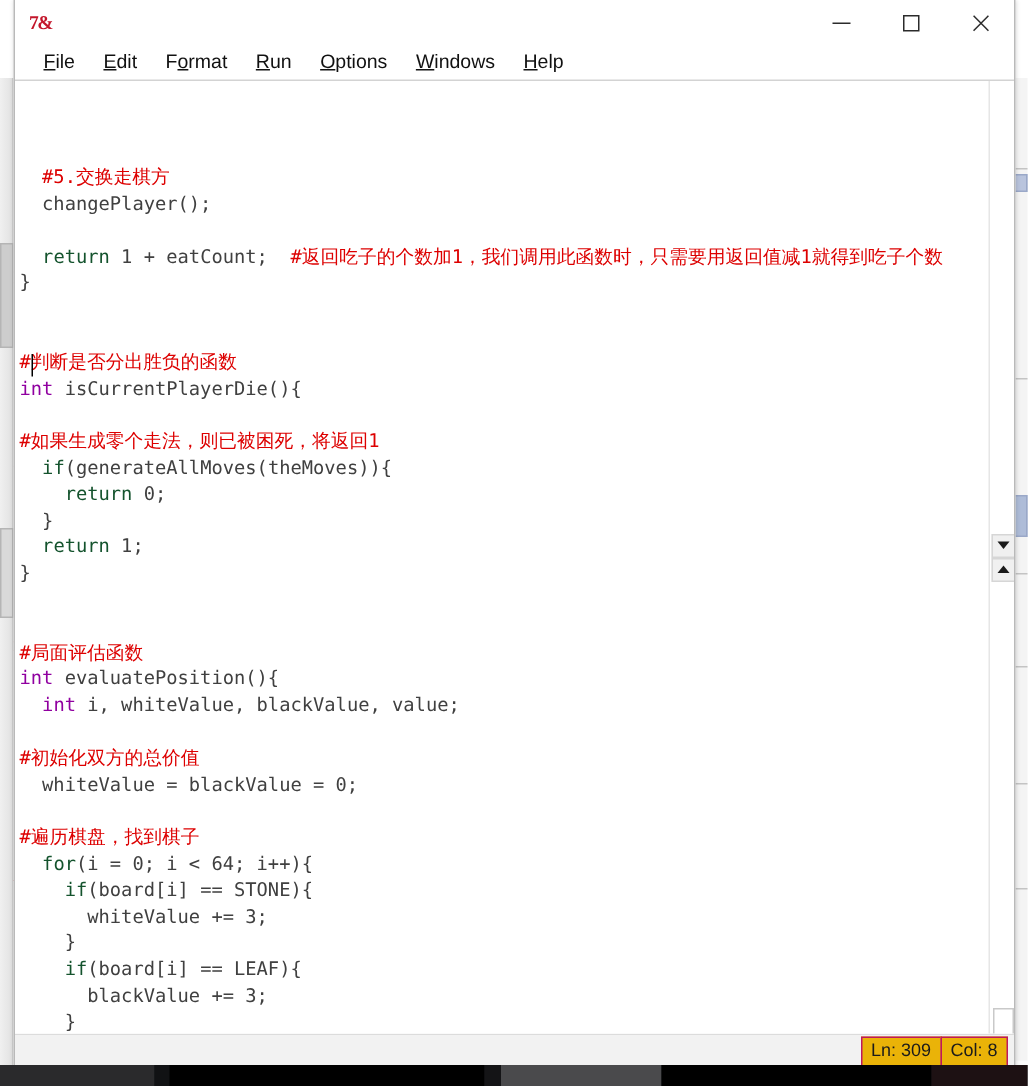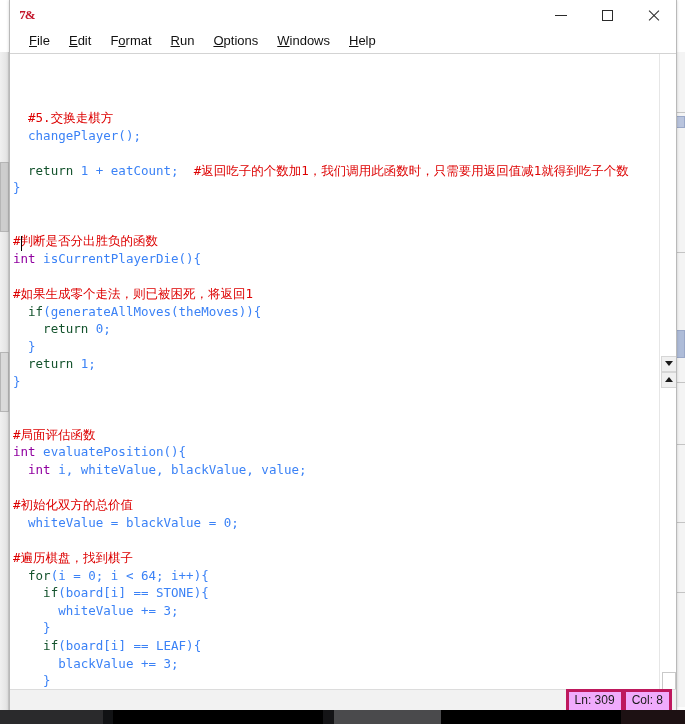--- a/index.html
+++ b/index.html
@@ -183,21 +183,21 @@
     font-size: 12.5px;
     line-height: 17.6px;
     white-space: pre;
     color: #000000;
     border-right: 1px solid #e6e6e6;
   }
   #code-area .ln { height: 17.6px; }
   .tok-kw      { color: #14532d; }
   .tok-type    { color: #9000a0; }
   .tok-cmt     { color: #dd0000; }
-  .tok-plain   { color: #3b82f6; }
+  .tok-plain   { color: #404040; }
 
   
   #caret {
     position: absolute;
     width: 1px; height: 15px;
     background: #000;
     left: 11px; top: 183px;
   }
 
   
@@ -235,22 +235,22 @@
     background: #f2f2f2;
     border-top: 1px solid #dcdcdc;
     display: flex; align-items: center; justify-content: flex-end;
     padding-right: 4px;
     font-family: "Liberation Sans", sans-serif;
     font-size: 12px;
     color: #1b1b1b;
   }
   #statusbar .sb-cell {
     padding: 1px 6px 2px 6px;
-    border: 3px solid #be185d;
-    background: #f0abfc;
+    border: 1px solid #be185d;
+    background: #eab308;
     margin-left: -1px;
     line-height: 15px;
     white-space: nowrap;
   }
 </style>
 </head>
 <body>
 
 <div id="desktop">
 

